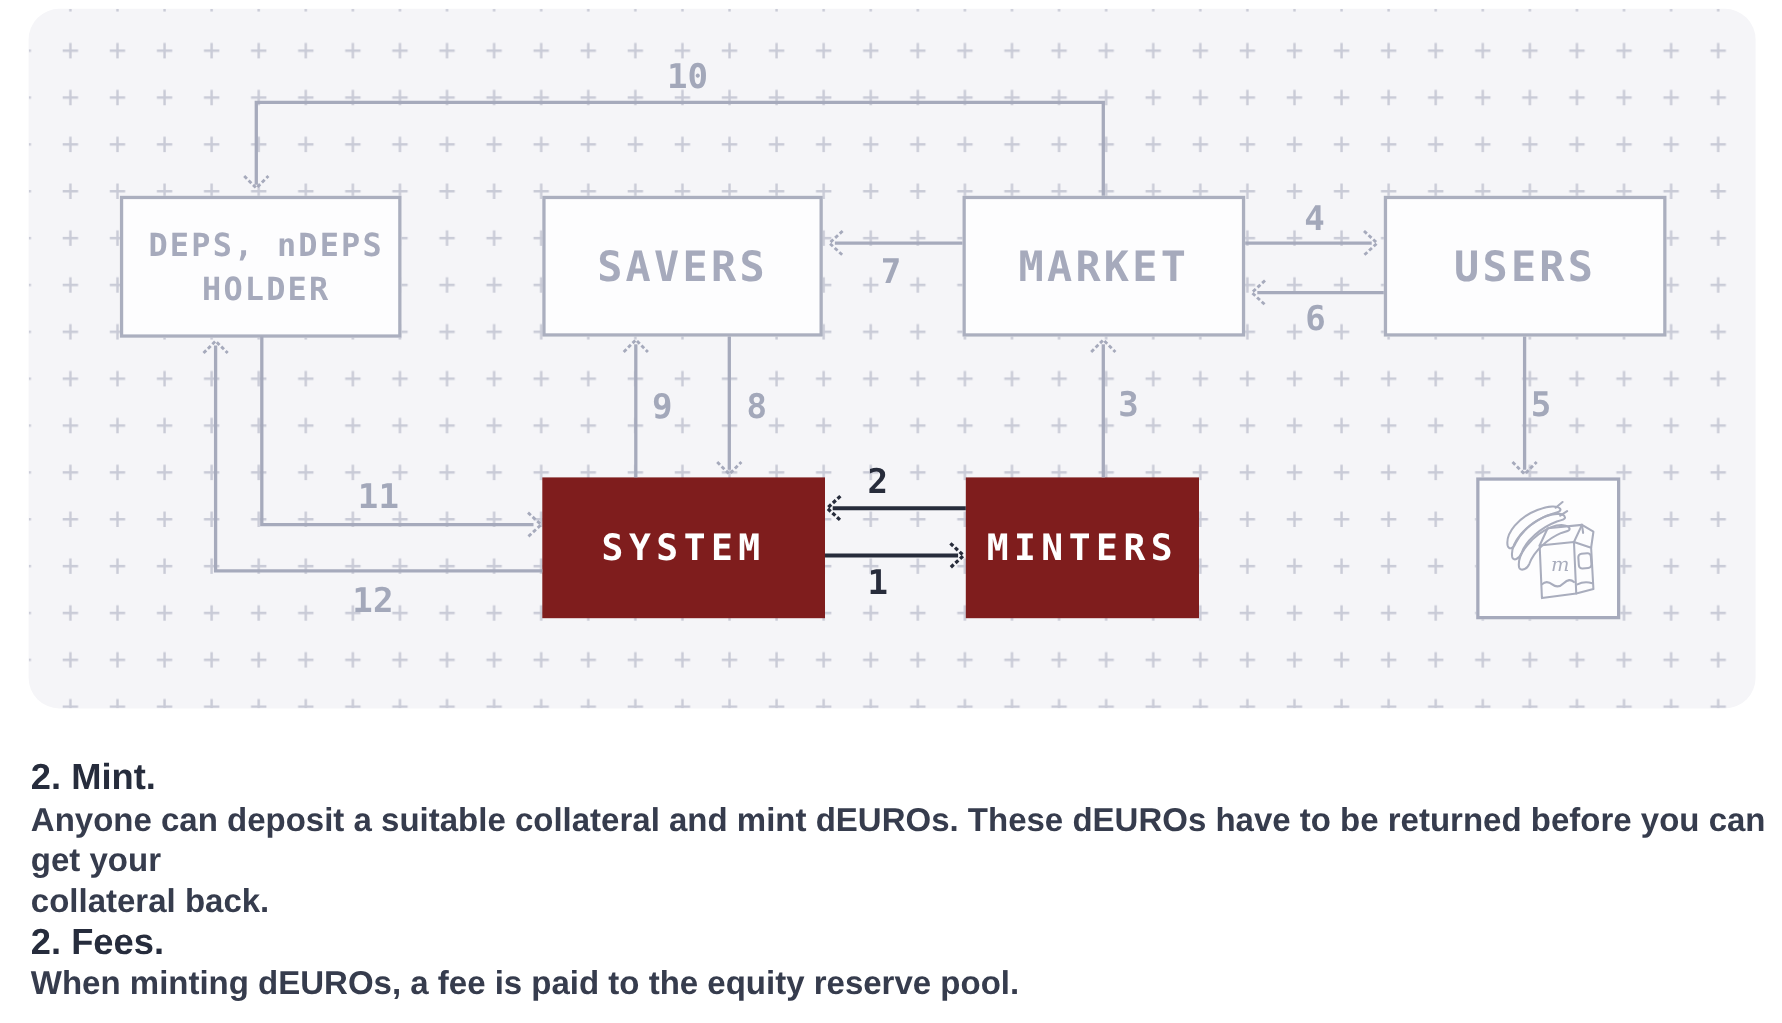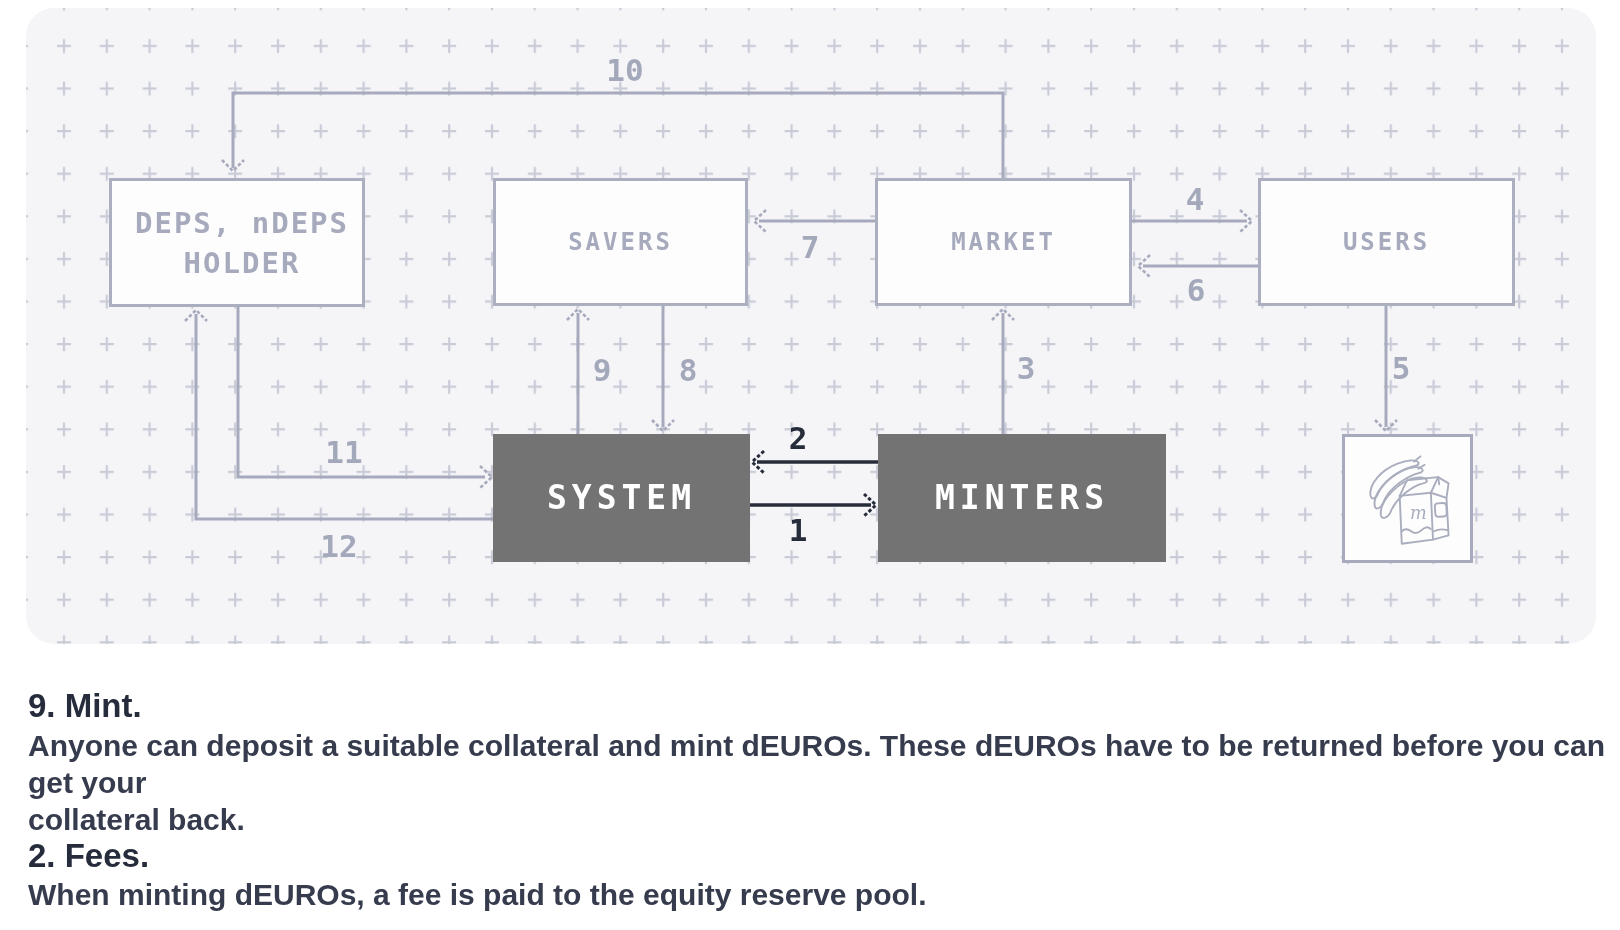--- a/index.html
+++ b/index.html
@@ -15,26 +15,26 @@
   .gridsvg { position:absolute; left:0; top:0; }
   
   .node {
     position:absolute; display:flex; flex-direction:column;
     align-items:center; justify-content:center; text-align:center;
     box-sizing:border-box;
   }
   .node.light {
     background:#fdfdfe; border:3px solid #abafbf; color:#a6aabc;
   }
-  .node.dark { background:#737373; color:#ffffff; }
+  .node.dark { background:#7f1d1d; color:#ffffff; }
   .pxfont {
     font-family:"DejaVu Sans Mono", monospace; font-weight:700;
     letter-spacing:3px;
   }
-  .node .lbl { font-size:24px; line-height:40px; white-space:nowrap; }
+  .node .lbl { font-size:38px; line-height:40px; white-space:nowrap; }
   .node.dark .lbl { font-size:33px; letter-spacing:5px; }
   
   .flow-num {
     position:absolute; transform:translate(-50%,-50%);
     font-family:"DejaVu Sans Mono", monospace; font-weight:700;
     font-size:31px; color:#a3a8ba; white-space:nowrap;
   }
   .flow-num.dark { color:#272c3b; }
   
   .arrows { position:absolute; left:0; top:0; pointer-events:none; }
@@ -86,21 +86,21 @@
   </div>
 
   <div class="node light" style="left:1258px; top:178px; width:257px; height:128px;">
     <div class="lbl pxfont">USERS</div>
   </div>
 
   <div class="node dark" style="left:493px; top:434px; width:257px; height:128px;">
     <div class="lbl pxfont">SYSTEM</div>
   </div>
 
-  <div class="node dark" style="left:878px; top:434px; width:288px; height:128px;">
+  <div class="node dark" style="left:878px; top:434px; width:212px; height:128px;">
     <div class="lbl pxfont">MINTERS</div>
   </div>
 
   <div class="grocer" style="left:1342px; top:434px; width:131px; height:129px;">
     <svg width="104" height="100" viewBox="0 0 100 96">
       <g>
         <path d="M14 45 C12 34 24 20 40 14 C50 10 58 10 60 13 C61 15 58 16 54 17 C40 21 26 32 21 43 C19 48 15 49 14 45 Z"></path>
         <path d="M18 55 C16 43 30 27 46 20 C56 16 63 17 64 20 C65 22 61 23 57 24 C44 29 30 40 26 52 C24 57 19 59 18 55 Z"></path>
         <path d="M24 64 C22 52 36 36 52 29 C60 26 67 27 68 30 C69 32 65 33 61 34 C49 39 37 50 33 61 C31 66 25 68 24 64 Z"></path>
         <path d="M56 12 L62 7 M60 19 L66 15"></path>
@@ -188,21 +188,21 @@
   <div class="flow-num" style="left:1196px; top:290px;">6</div>
   <div class="flow-num" style="left:1401px; top:368px;">5</div>
   <div class="flow-num" style="left:1026px; top:368px;">3</div>
   <div class="flow-num" style="left:602px; top:370px;">9</div>
   <div class="flow-num" style="left:688px; top:370px;">8</div>
   <div class="flow-num" style="left:344px; top:452px;">11</div>
   <div class="flow-num" style="left:339px; top:546px;">12</div>
   <div class="flow-num dark" style="left:798px; top:438px;">2</div>
   <div class="flow-num dark" style="left:798px; top:530px;">1</div>
 
-  <div class="sec-h" style="top:688px;">9. Mint.</div>
+  <div class="sec-h" style="top:688px;">2. Mint.</div>
   <div class="sec-p" style="top:727px;">
     <div>Anyone can deposit a suitable collateral and mint dEUROs. These dEUROs have to be returned before you can get your</div>
     <div>collateral back.</div>
   </div>
 
   <div class="sec-h" style="top:838px;">2. Fees.</div>
   <div class="sec-p" style="top:876px;">
     <div>When minting dEUROs, a fee is paid to the equity reserve pool.</div>
   </div>
 

